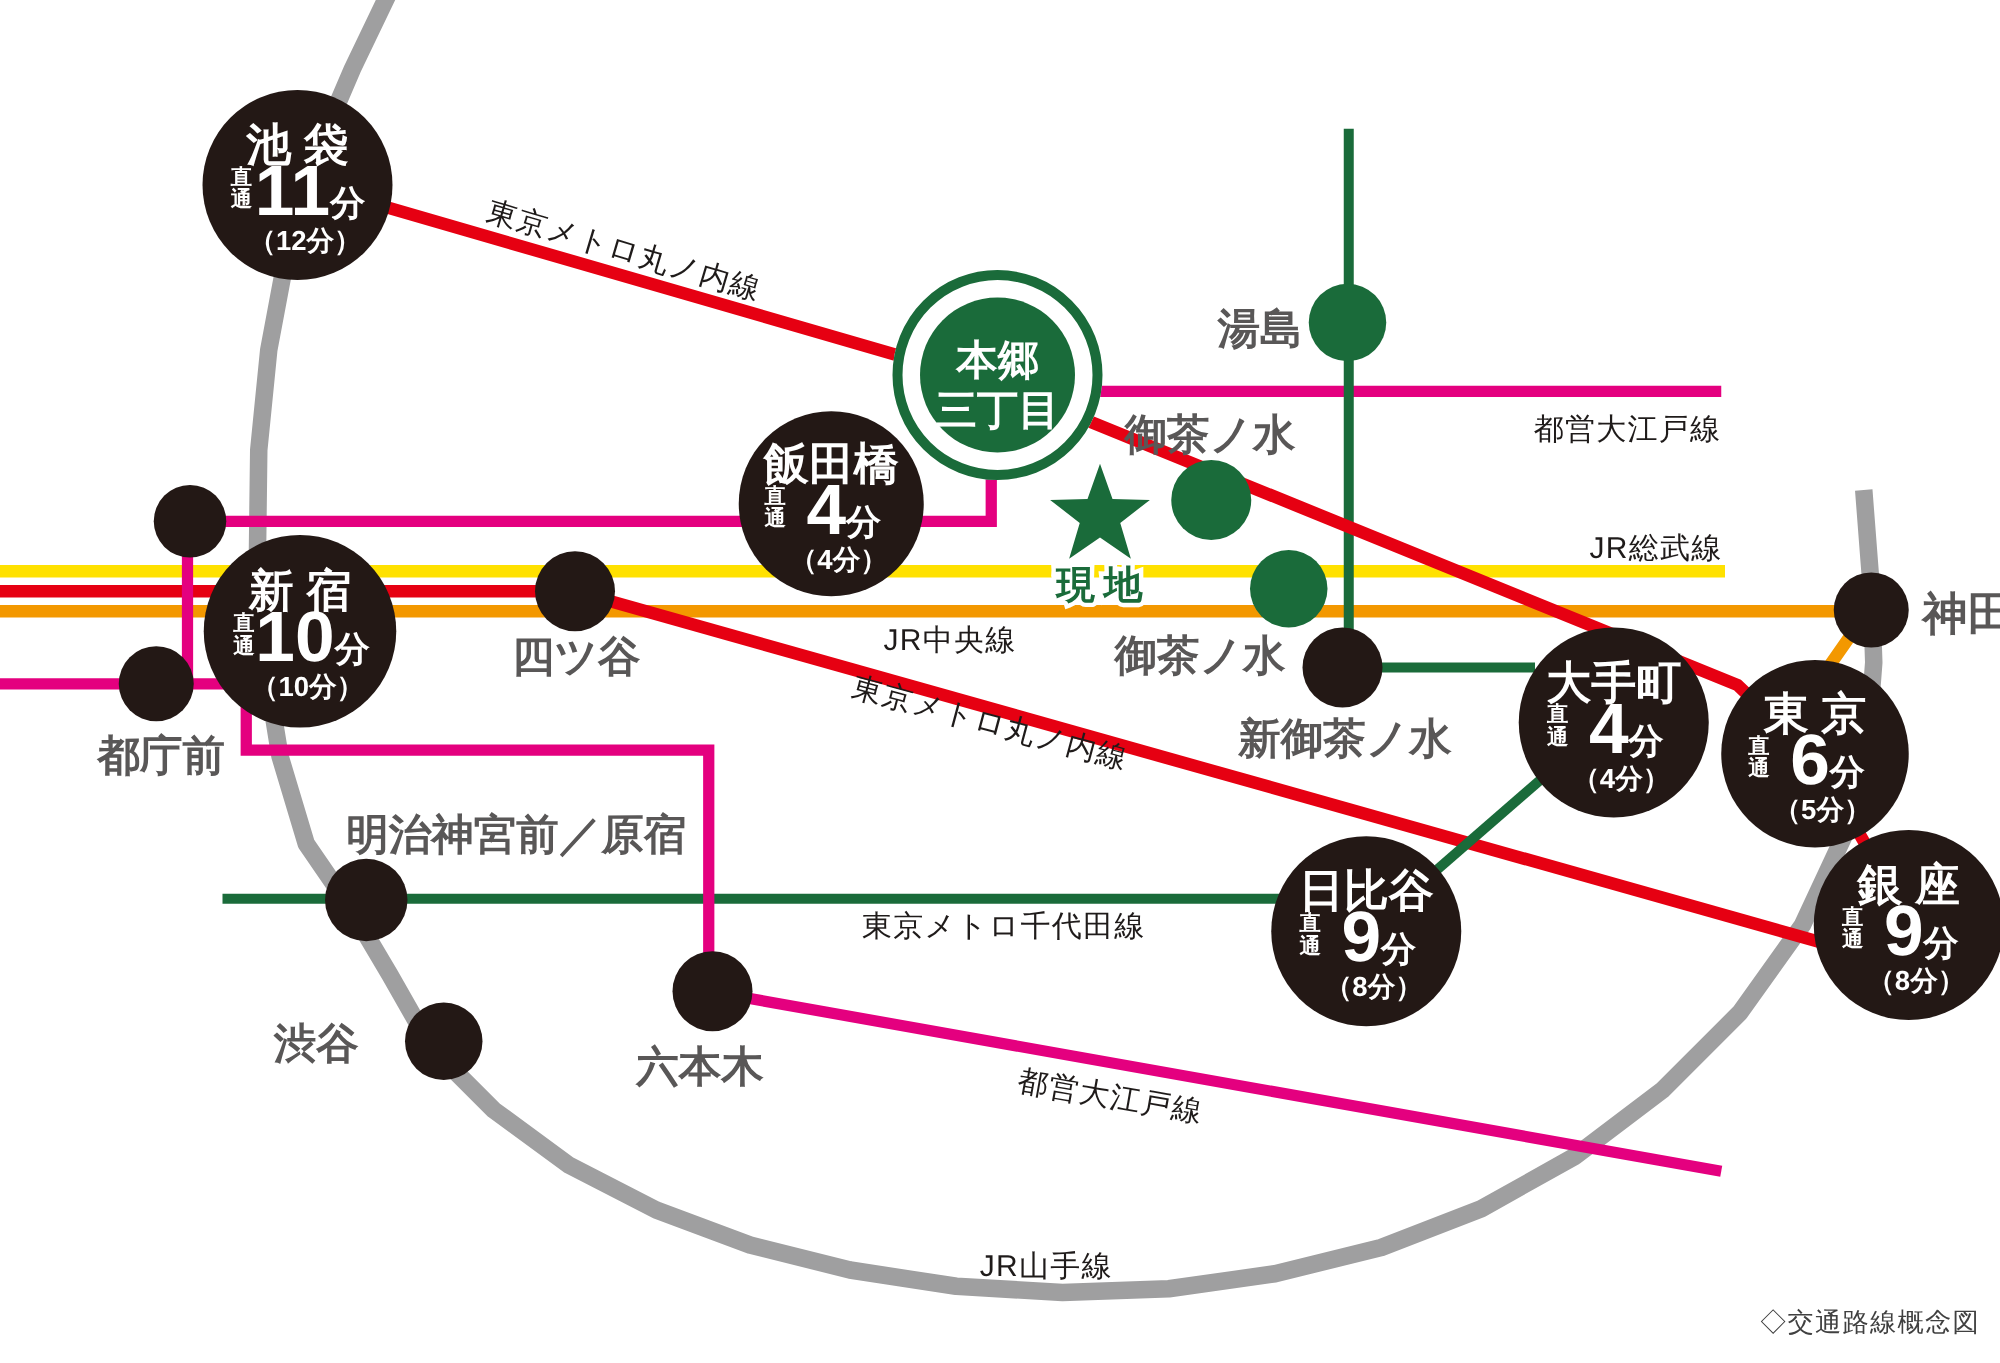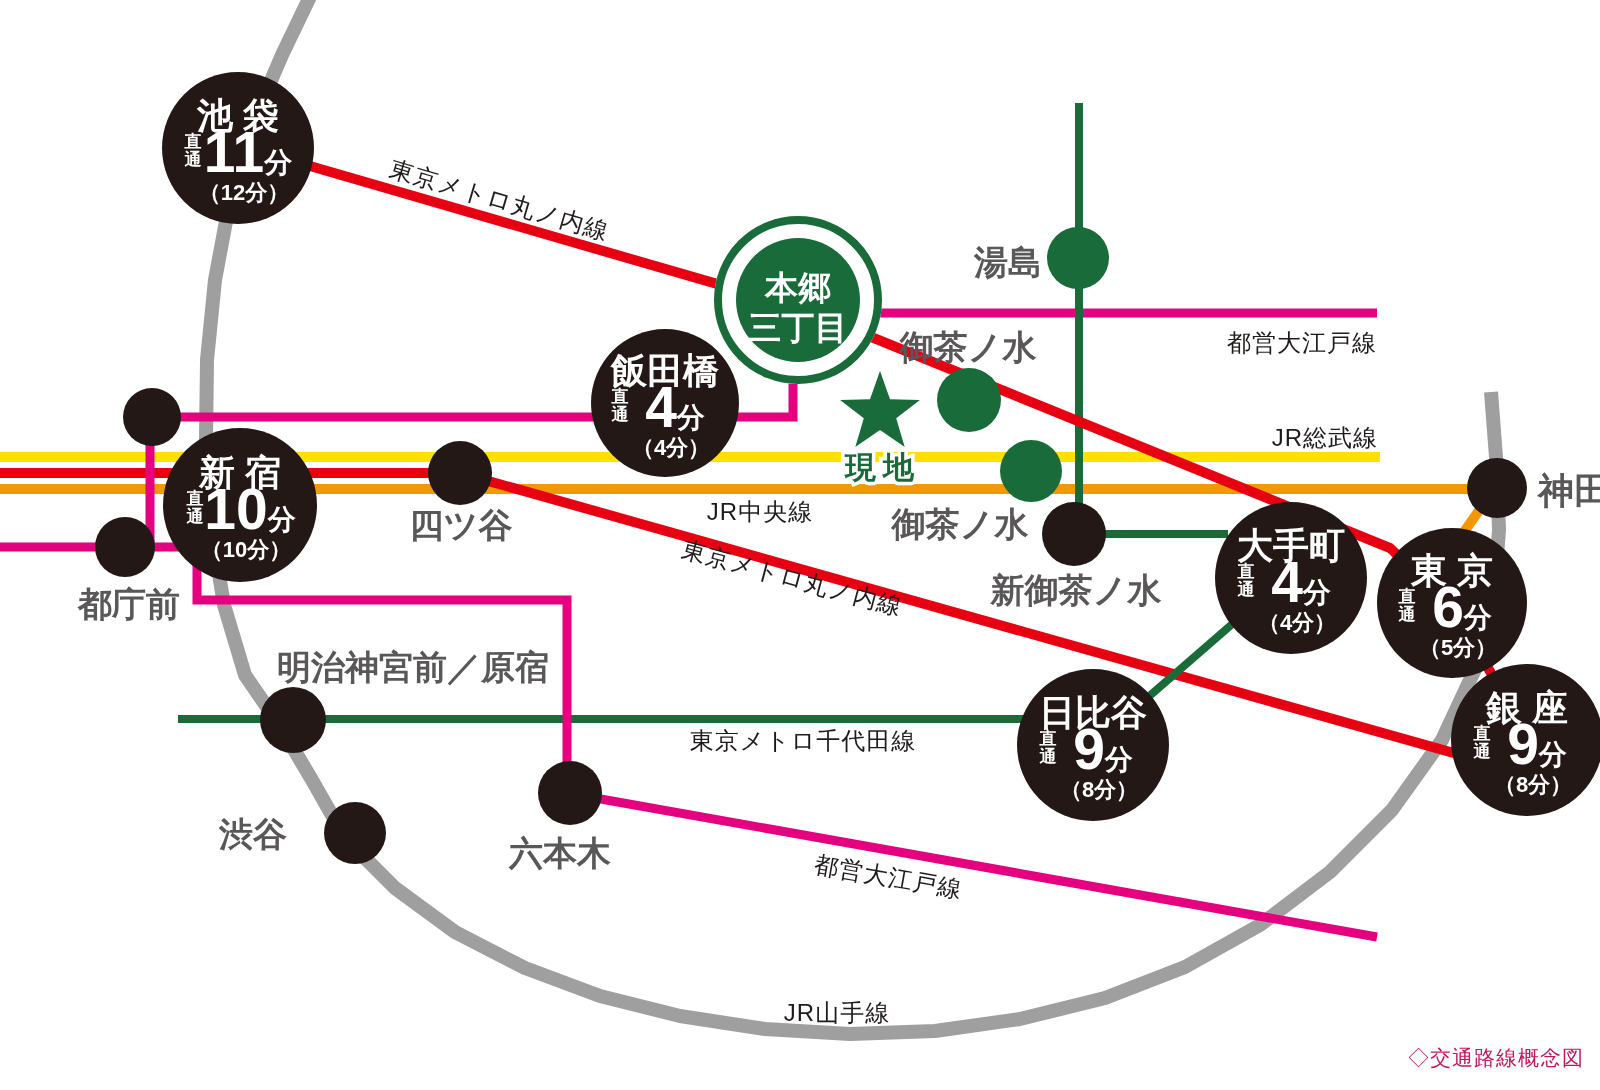--- a/index.html
+++ b/index.html
@@ -1,19 +1,19 @@
 <!DOCTYPE html>
 <html><head>
 <meta charset="utf-8">
 <style>
   html,body{margin:0;padding:0;background:#fff;}
   .map-wrap{position:relative;width:1600px;height:1090px;overflow:hidden;background:#fff;
             font-family:"Liberation Sans",sans-serif;}
   svg{position:absolute;left:0;top:0;}
-  .corner-note{position:absolute;right:16px;bottom:18px;font-size:21px;color:#be185d;
+  .corner-note{position:absolute;right:16px;bottom:18px;font-size:21px;color:#404040;
                font-family:"Liberation Sans",sans-serif;letter-spacing:1px;}
   text{font-family:"Liberation Sans",sans-serif;}
 </style>
 </head>
 <body>
 
 <div class="map-wrap">
   <svg id="map-svg" width="1600" height="1090" viewBox="0 0 1600 1090">
       <polyline points="318,-20 282,55 252,125 230,200 215,280 207,360 206,440 211,525 224,605 245,675 280,726 312,780 345,838 395,888 455,932 525,968 600,996 680,1016 765,1029 850,1034 935,1031 1020,1019 1105,998 1185,967 1260,925 1330,872 1392,810 1442,740 1477,665 1494,595 1499,530 1497,470 1491,392" fill="none" stroke="#9f9fa0" stroke-width="14" stroke-linejoin="round" stroke-linecap="butt"></polyline>
       <polyline points="0,457 1380,457" fill="none" stroke="#ffe100" stroke-width="10" stroke-linejoin="miter" stroke-linecap="butt"></polyline>

